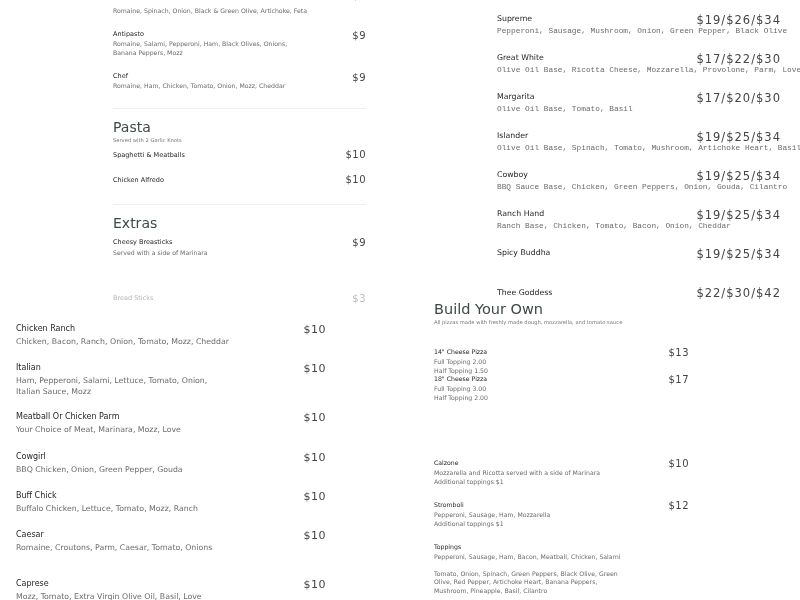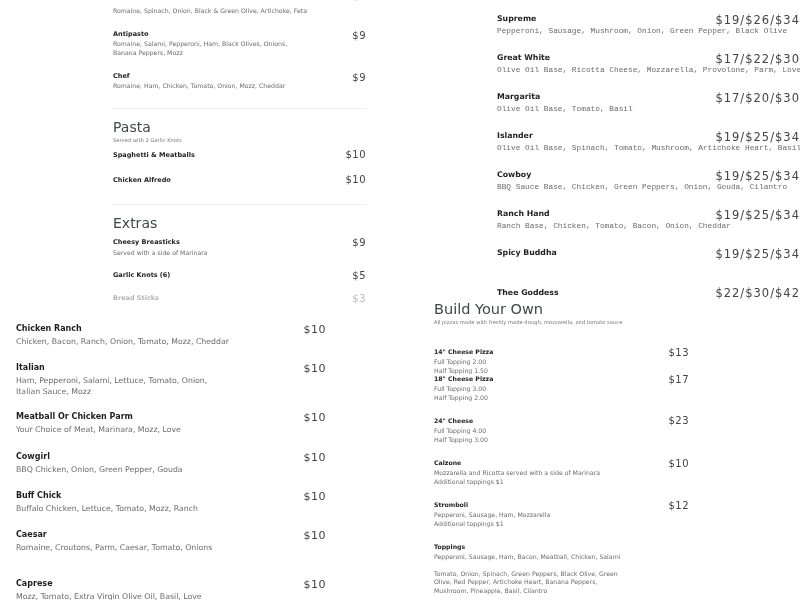--- a/index.html
+++ b/index.html
@@ -4,21 +4,21 @@
   <style>
     html, body { margin: 0; padding: 0; }
     body {
       width: 800px; height: 600px; overflow: hidden; position: relative;
       background: #ffffff;
       font-family: "DejaVu Sans", sans-serif;
       color: #222;
     }
     .panel { position: absolute; background: #ffffff; }
     .item { position: absolute; left: 0; right: 0; }
-    .name { font-weight: bold; color: #1f1f1f; position: absolute; left: 0; top: 0; white-space: nowrap; }
+    .name { font-weight: normal; color: #1f1f1f; position: absolute; left: 0; top: 0; white-space: nowrap; }
     .desc { color: #6b6b6b; position: absolute; left: 0; top: 0; }
     .price { position: absolute; right: 0; top: 0; color: #444; letter-spacing: 0.5px; white-space: nowrap; }
     .section-title { position: absolute; left: 0; color: #3d4a43; font-weight: normal; white-space: nowrap; }
     .section-sub { position: absolute; left: 0; color: #777; white-space: nowrap; }
     .divider { position: absolute; left: 0; right: 0; height: 1px; background: #efefef; }
 
     
     #panelA { left: 113px; top: 0; width: 253px; height: 300px; }
     #panelA .name { font-size: 6.5px; }
     #panelA .desc { font-size: 6.2px; line-height: 8.5px; width: 185px; }
@@ -29,21 +29,21 @@
     
     #panelB { left: 0; top: 312px; width: 320px; height: 304px; padding-left: 16px; }
     #panelB .name { font-size: 8px; left: 16px; }
     #panelB .desc { font-size: 7.8px; line-height: 10.5px; left: 16px; width: 215px; }
     #panelB .price { font-size: 11px; right: 10px; }
 
     
     #panelC { left: 497px; top: 0; width: 303px; height: 300px; }
     #panelC .name { font-size: 7.8px; }
     #panelC .desc { font-size: 7.8px; font-family: Liberation Mono, monospace; }
-    #panelC .price { font-size: 11.5px; right: 0; letter-spacing: 1px; }
+    #panelC .price { font-size: 11.5px; right: 19px; letter-spacing: 1px; }
 
     
     #panelD { left: 434px; top: 300px; width: 255px; height: 300px; }
     #panelD .name { font-size: 6.2px; }
     #panelD .desc { font-size: 6.2px; line-height: 8.4px; width: 190px; }
     #panelD .price { font-size: 10px; }
     #panelD .section-title { font-size: 14.5px; color: #3d4a43; }
     #panelD .section-sub { font-size: 5.2px; }
 
     .fade { opacity: 0.35; }
@@ -80,24 +80,20 @@
     <span class="price" style="top:-2px">$10</span>
   </div>
   <div class="divider" style="top:204px"></div>
 
   <div class="section-title" style="top:215px">Extras</div>
   <div class="item" style="top:238px;height:22px">
     <span class="name">Cheesy Breasticks</span>
     <span class="price" style="top:-1px">$9</span>
     <span class="desc" style="top:11px">Served with a side of Marinara</span>
   </div>
-  <div class="item" style="top:271px;height:14px">
-    <span class="name">Garlic Knots (6)</span>
-    <span class="price" style="top:-1px">$5</span>
-  </div>
   <div class="item fade" style="top:294px;height:10px">
     <span class="name">Bread Sticks</span>
     <span class="price" style="top:-1px">$3</span>
   </div>
 </div>
 
 <div class="panel" id="panelB">
   <div class="item" style="top:12px;height:36px">
     <span class="name">Chicken Ranch</span>
     <span class="price" style="top:-1px">$10</span>
@@ -185,26 +181,20 @@
     <span class="price" style="top:-1px">$13</span>
     <span class="desc" style="top:10px">Full Topping 2.00</span>
     <span class="desc" style="top:19px">Half Topping 1.50</span>
   </div>
   <div class="item" style="top:75px;height:30px">
     <span class="name">18" Cheese Pizza</span>
     <span class="price" style="top:-1px">$17</span>
     <span class="desc" style="top:10px">Full Topping 3.00</span>
     <span class="desc" style="top:19px">Half Topping 2.00</span>
   </div>
-  <div class="item" style="top:117px;height:30px">
-    <span class="name">24" Cheese</span>
-    <span class="price" style="top:-2px">$23</span>
-    <span class="desc" style="top:10px">Full Topping 4.00</span>
-    <span class="desc" style="top:19px">Half Topping 3.00</span>
-  </div>
   <div class="item" style="top:159px;height:30px">
     <span class="name">Calzone</span>
     <span class="price" style="top:-1px">$10</span>
     <span class="desc" style="top:10px;white-space:nowrap">Mozzarella and  Ricotta served with a side of Marinara</span>
     <span class="desc" style="top:19px">Additional toppings $1</span>
   </div>
   <div class="item" style="top:201px;height:30px">
     <span class="name">Stromboli</span>
     <span class="price" style="top:-1px">$12</span>
     <span class="desc" style="top:10px">Pepperoni, Sausage, Ham, Mozzarella</span>

